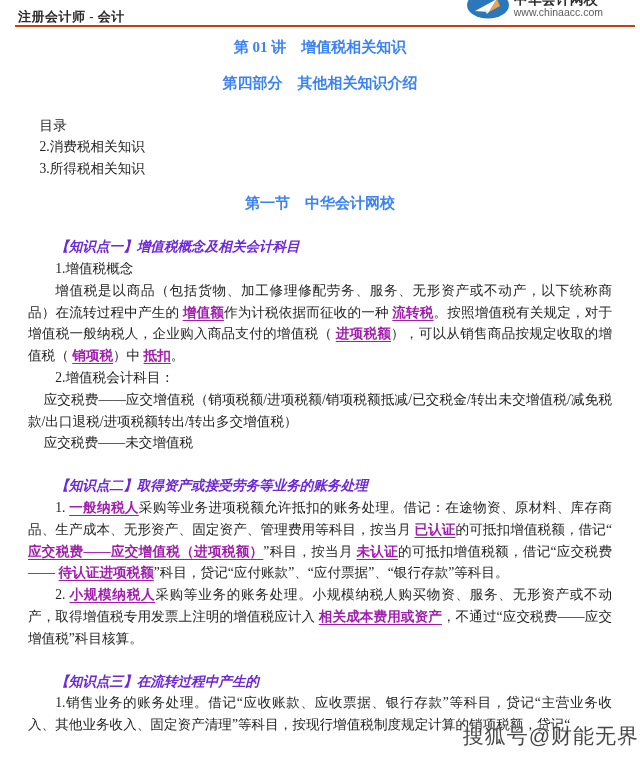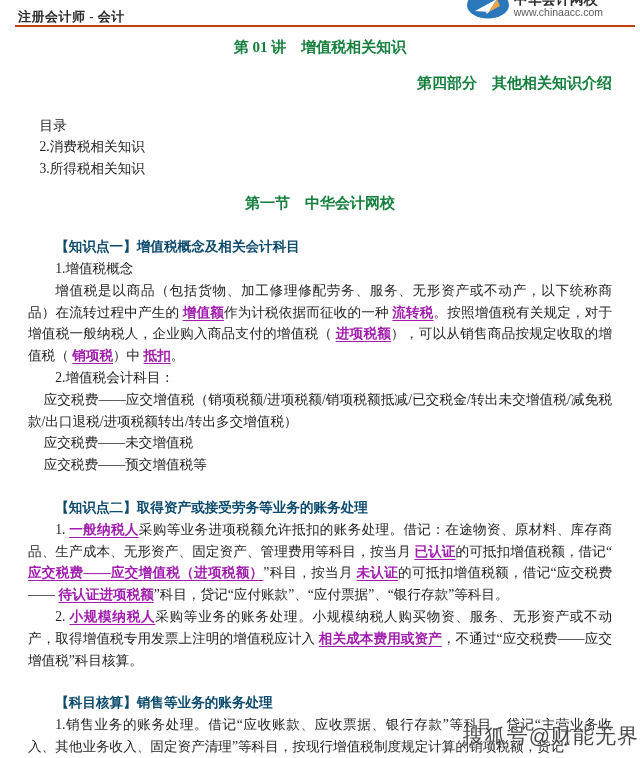--- a/index.html
+++ b/index.html
@@ -18,27 +18,27 @@
     position:absolute;left:3px;top:6px;
     font-weight:bold;font-size:13px;color:#2a2a2a;letter-spacing:.5px;
   }
   .logo{position:absolute;right:32px;top:-8px;display:flex;align-items:flex-start;}
   .logo-badge{flex:0 0 auto;margin-top:2px;}
   .logo-txt{margin-left:4px;}
   .logo-name{font-weight:bold;font-size:14px;color:#2d2d2d;line-height:14px;font-family:"Liberation Sans",sans-serif;}
   .logo-url{font-size:10.5px;color:#5a5a5a;line-height:12px;font-family:"Liberation Sans",sans-serif;}
   
   .content{padding:0 28px;}
-  .ttl{font-weight:bold;text-align:center;font-size:15px;color:#15803d;}
+  .ttl{font-weight:bold;text-align:center;font-size:15px;color:#3b82f6;}
   .ttl-lecture{margin-top:10px;}
-  .ttl-part{margin-top:14px;text-align:right;}
+  .ttl-part{margin-top:14px;}
   .toc{margin-top:20px;}
   .toc-line{text-indent:.85em;line-height:21.6px;}
   .ttl-section{margin-top:14px;}
-  .kp-h{font-weight:bold;color:#0c4a6e;text-indent:2em;}
+  .kp-h{font-weight:bold;color:#6d28d9;text-indent:2em;font-style:italic;}
   .mt-blank{margin-top:21px;}
   .p{text-align:justify;}
   .ind2{text-indent:2em;}
   .ind1{text-indent:1.15em;}
   .rd{
     color:#a21caf;font-weight:bold;text-decoration:underline;
     text-underline-offset:3px;text-decoration-thickness:1px;
   }
   
   .wm{
@@ -82,24 +82,23 @@
   </div>
 
   <div class="ttl ttl-section">第一节　中华会计网校</div>
 
   <div class="kp-h mt-blank">【知识点一】增值税概念及相关会计科目</div>
   <div class="p ind2">1.增值税概念</div>
   <div class="p ind2"><span>增值税是以商品（包括货物、加工修理修配劳务、服务、无形资产或不动产，以下统称商品）在流转过程中产生的 </span><span class="rd">增值额</span><span>作为计税依据而征收的一种 </span><span class="rd">流转税</span><span>。按照增值税有关规定，对于增值税一般纳税人，企业购入商品支付的增值税（ </span><span class="rd">进项税额</span><span>），可以从销售商品按规定收取的增值税（ </span><span class="rd">销项税</span><span>）中 </span><span class="rd">抵扣</span><span>。</span></div>
   <div class="p ind2">2.增值税会计科目：</div>
   <div class="p ind1">应交税费——应交增值税（销项税额/进项税额/销项税额抵减/已交税金/转出未交增值税/减免税款/出口退税/进项税额转出/转出多交增值税）</div>
   <div class="p ind1">应交税费——未交增值税</div>
-  <div class="p ind1">应交税费——预交增值税等</div>
 
   <div class="kp-h mt-blank">【知识点二】取得资产或接受劳务等业务的账务处理</div>
   <div class="p ind2"><span>1. </span><span class="rd">一般纳税人</span><span>采购等业务进项税额允许抵扣的账务处理。借记：在途物资、原材料、库存商品、生产成本、无形资产、固定资产、管理费用等科目，按当月 </span><span class="rd">已认证</span><span>的可抵扣增值税额，借记“ </span><span class="rd">应交税费——应交增值税（进项税额）</span><span>”科目，按当月 </span><span class="rd">未认证</span><span>的可抵扣增值税额，借记“应交税费—— </span><span class="rd">待认证进项税额</span><span>”科目，贷记“应付账款”、“应付票据”、“银行存款”等科目。</span></div>
   <div class="p ind2"><span>2. </span><span class="rd">小规模纳税人</span><span>采购等业务的账务处理。小规模纳税人购买物资、服务、无形资产或不动产，取得增值税专用发票上注明的增值税应计入 </span><span class="rd">相关成本费用或资产</span><span>，不通过“应交税费——应交增值税”科目核算。</span></div>
 
-  <div class="kp-h mt-blank">【科目核算】销售等业务的账务处理</div>
+  <div class="kp-h mt-blank">【知识点三】在流转过程中产生的</div>
   <div class="p ind2"><span>1.销售业务的账务处理。借记“应收账款、应收票据、银行存款”等科目，贷记“主营业务收入、其他业务收入、固定资产清理”等科目，按现行增值税制度规定计算的销项税额，贷记“ </span></div>
 
 </div>
 
 <div class="wm">搜狐号@财能无界</div>
 
 </body></html>

